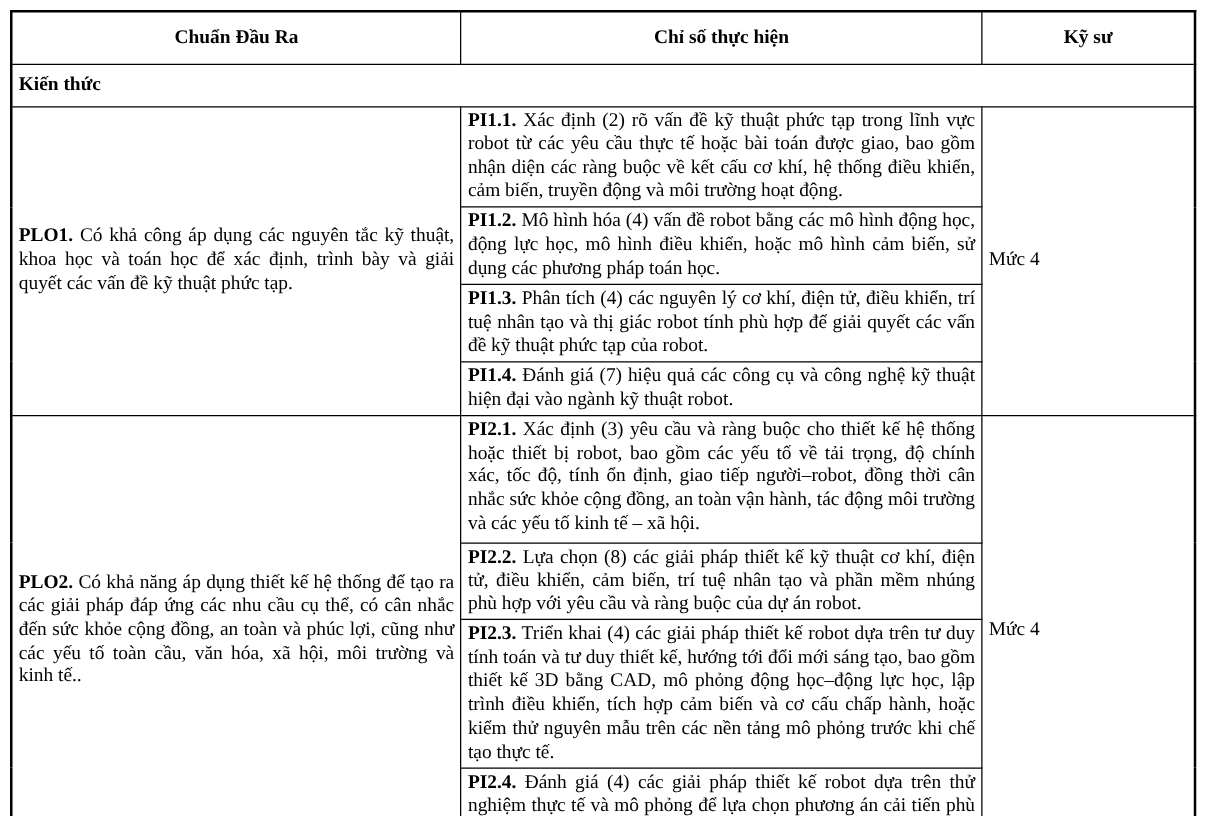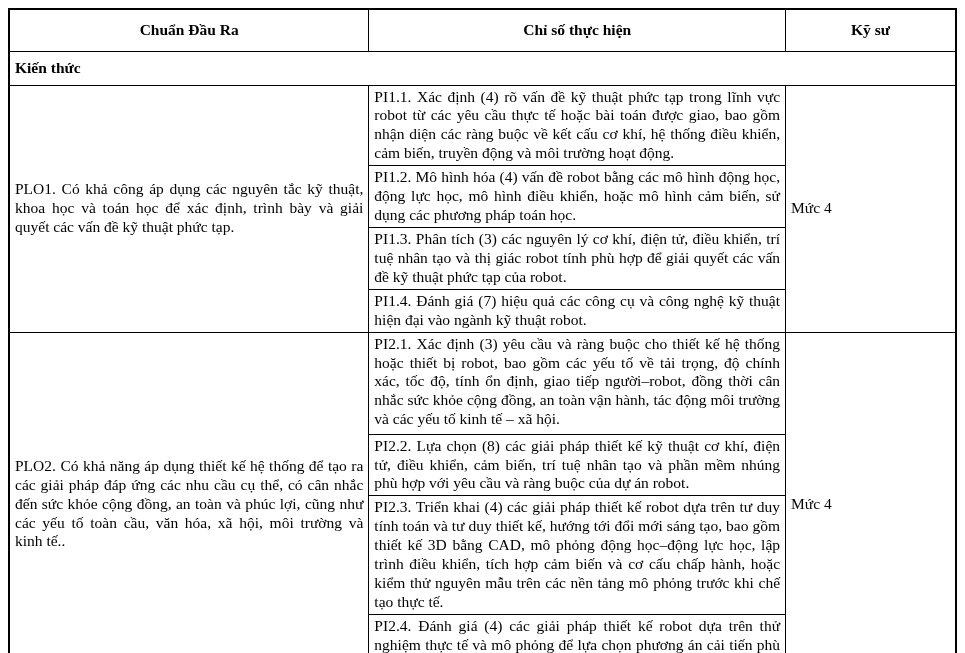--- a/index.html
+++ b/index.html
@@ -55,21 +55,21 @@
   }
   td.pi-cell {
     text-align: justify;
     vertical-align: top;
     padding: 1px 5px;
   }
   td.level-cell {
     text-align: left;
     vertical-align: middle;
   }
-  .b { font-weight: normal; }
+  .b { font-weight: bold; }
   tr.r-pi11 { height: 80px; }
   tr.r-pi12 { height: 62px; }
   tr.r-pi13 { height: 50px; }
   tr.r-pi14 { height: 40px; }
   tr.r-pi21 { height: 102px; }
   tr.r-pi22 { height: 58px; }
   tr.r-pi23 { height: 110px; }
   tr.r-pi24 { height: 58px; }
 </style>
 </head>
@@ -93,34 +93,34 @@
         <td class="section" colspan="3">Kiến thức</td>
       </tr>
 
       <tr class="r-pi11">
         <td class="plo-cell" rowspan="4">
           <span class="b">PLO1.</span>
           <span>Có khả công áp dụng các nguyên tắc kỹ thuật, khoa học và toán học để xác định, trình bày và giải quyết các vấn đề kỹ thuật phức tạp.</span>
         </td>
         <td class="pi-cell">
           <span class="b">PI1.1.</span>
-          <span>Xác định (4) rõ vấn đề kỹ thuật phức tạp trong lĩnh vực robot từ các yêu cầu thực tế hoặc bài toán được giao, bao gồm nhận diện các ràng buộc về kết cấu cơ khí, hệ thống điều khiển, cảm biến, truyền động và môi trường hoạt động.</span>
+          <span>Xác định (2) rõ vấn đề kỹ thuật phức tạp trong lĩnh vực robot từ các yêu cầu thực tế hoặc bài toán được giao, bao gồm nhận diện các ràng buộc về kết cấu cơ khí, hệ thống điều khiển, cảm biến, truyền động và môi trường hoạt động.</span>
         </td>
         <td class="level-cell" rowspan="4">Mức 4</td>
       </tr>
       <tr class="r-pi12">
         <td class="pi-cell">
           <span class="b">PI1.2.</span>
           <span>Mô hình hóa (4) vấn đề robot bằng các mô hình động học, động lực học, mô hình điều khiển, hoặc mô hình cảm biến, sử dụng các phương pháp toán học.</span>
         </td>
       </tr>
       <tr class="r-pi13">
         <td class="pi-cell">
           <span class="b">PI1.3.</span>
-          <span>Phân tích (3) các nguyên lý cơ khí, điện tử, điều khiển, trí tuệ nhân tạo và thị giác robot tính phù hợp để giải quyết các vấn đề kỹ thuật phức tạp của robot.</span>
+          <span>Phân tích (4) các nguyên lý cơ khí, điện tử, điều khiển, trí tuệ nhân tạo và thị giác robot tính phù hợp để giải quyết các vấn đề kỹ thuật phức tạp của robot.</span>
         </td>
       </tr>
       <tr class="r-pi14">
         <td class="pi-cell">
           <span class="b">PI1.4.</span>
           <span>Đánh giá (7) hiệu quả các công cụ và công nghệ kỹ thuật hiện đại vào ngành kỹ thuật robot.</span>
         </td>
       </tr>
 
       <tr class="r-pi21">

